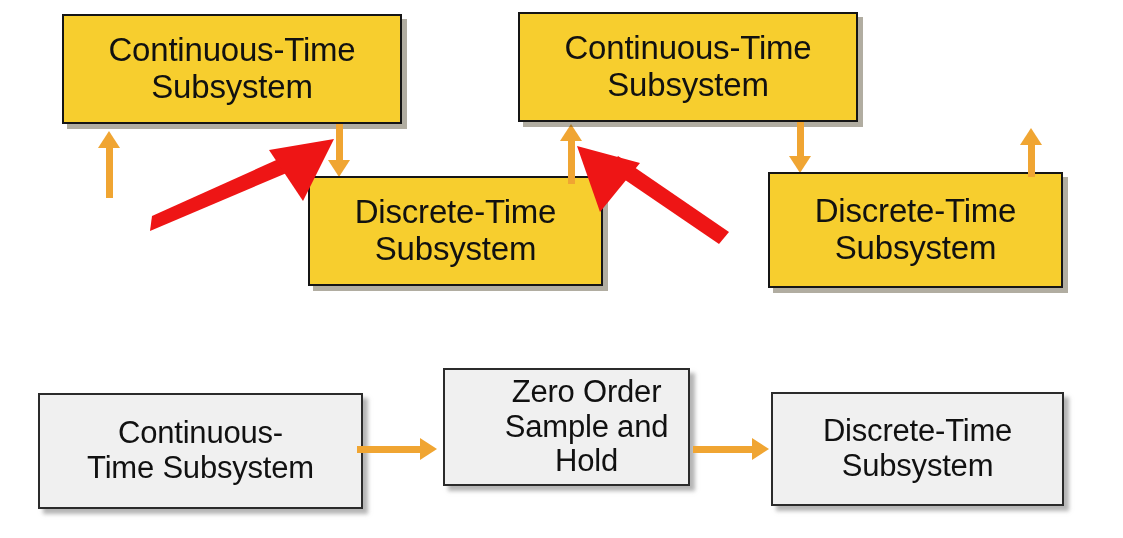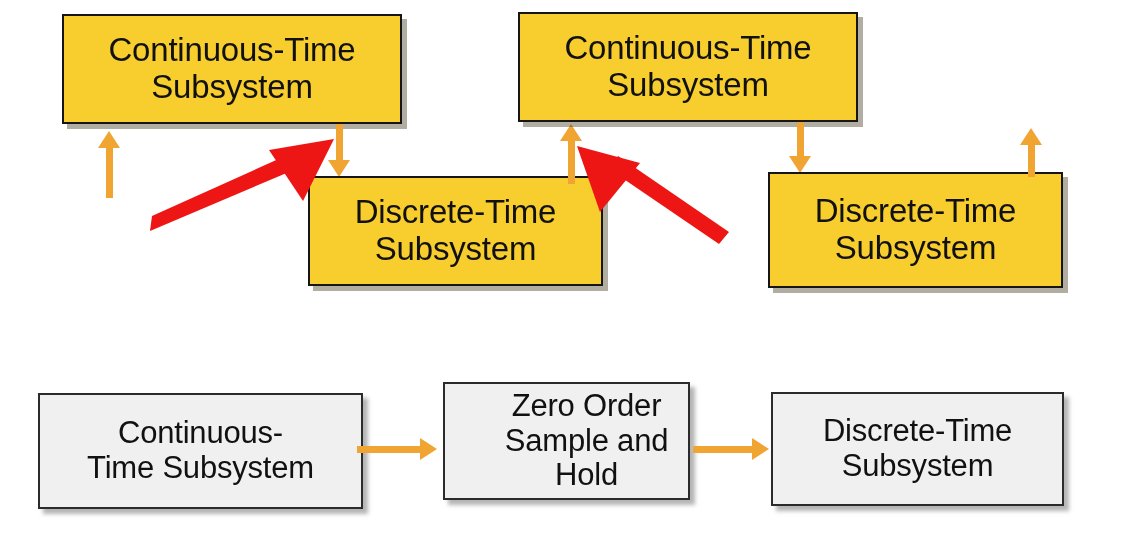--- a/index.html
+++ b/index.html
@@ -132,21 +132,21 @@
   </div>
 
   <div>
 
     <div class="block gray" style="left:38px; top:393px; width:325px; height:116px;">Continuous-
 Time Subsystem</div>
 
     <div class="hline" style="left:357px; top:446px; width:66px;"></div>
     <div class="hhead-right" style="left:420px; top:438px;"></div>
 
-    <div class="block gray" style="left:443px; top:382px; width:247px; height:118px;padding-left:40px;">Zero Order
+    <div class="block gray" style="left:443px; top:368px; width:247px; height:118px;padding-left:40px;">Zero Order
 Sample and
 Hold</div>
 
     <div class="hline" style="left:693px; top:446px; width:62px;"></div>
     <div class="hhead-right" style="left:752px; top:438px;"></div>
 
     <div class="block gray" style="left:771px; top:392px; width:293px; height:114px;">Discrete-Time
 Subsystem</div>
   </div>
 

